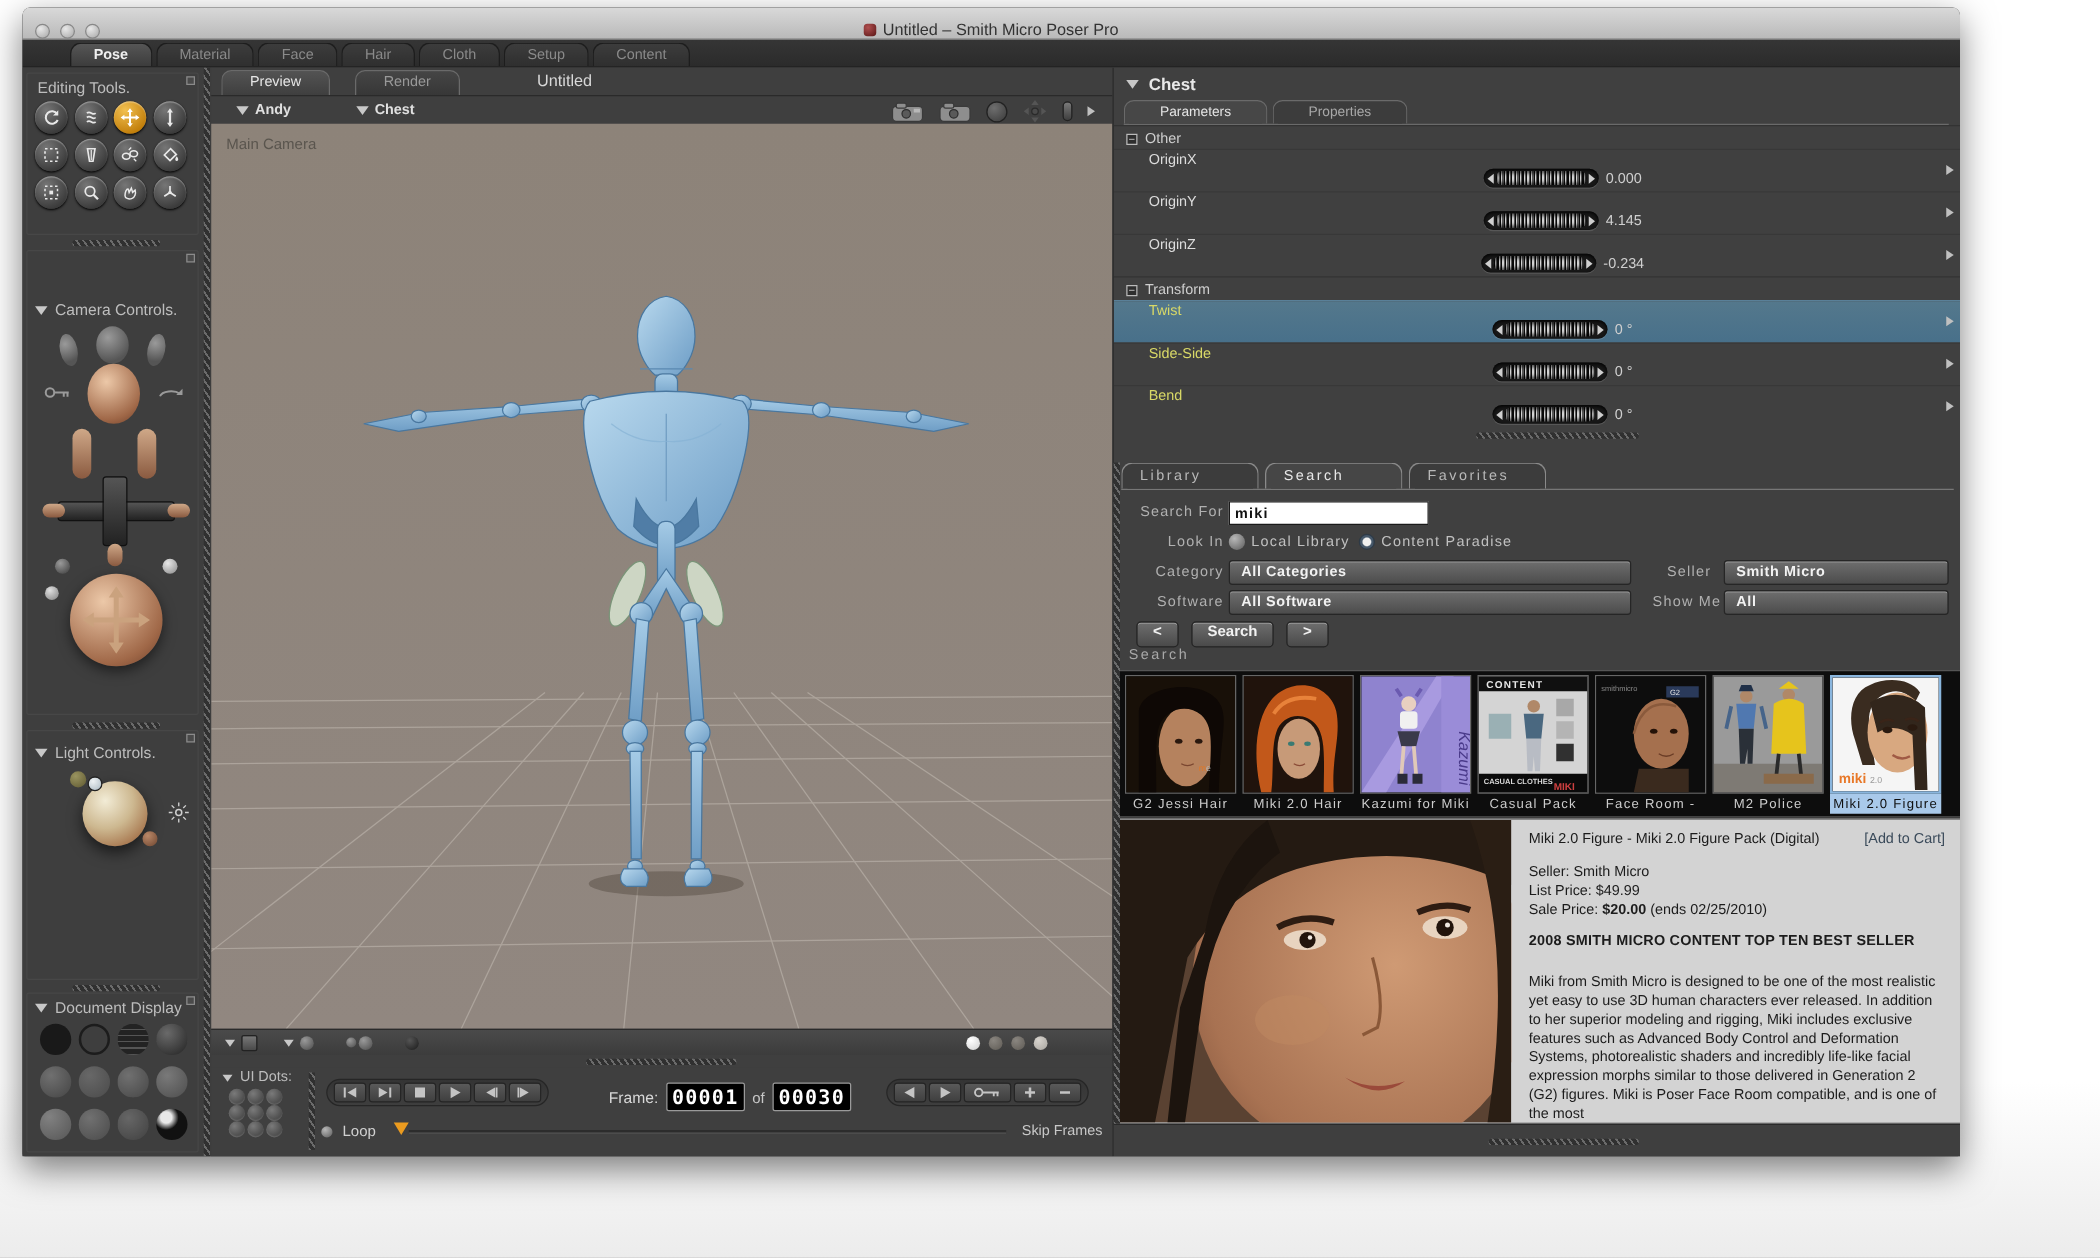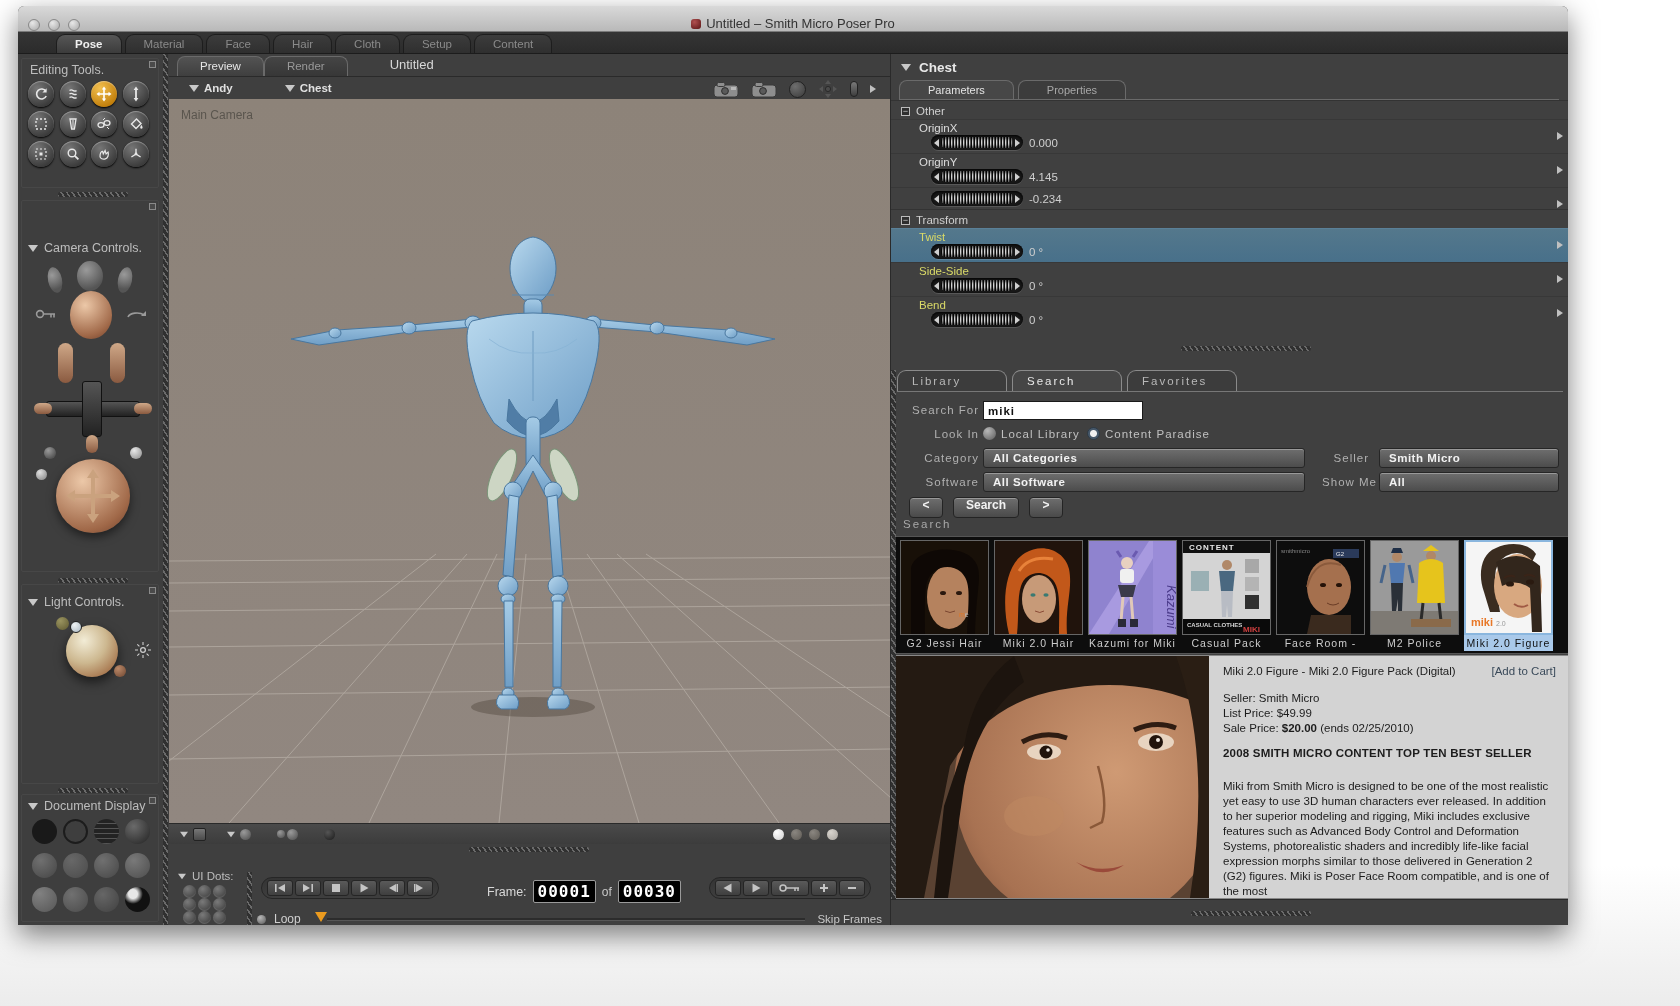--- a/index.html
+++ b/index.html
@@ -39,35 +39,35 @@
   .gray-orb { border-radius:50%; background:radial-gradient(circle at 36% 30%,#9a9a9a,#555 72%); }
   .hand-pill { border-radius:8px; background:linear-gradient(#cfa888,#8a5a40); }
   .cross-bar { position:absolute; background:linear-gradient(#555,#222); border:1px solid #111; border-radius:3px; }
   .light-art { position:relative; height:100px; }
   .doc-grid { display:grid; grid-template-columns:repeat(4,1fr); gap:9px 6px; padding:6px 10px; }
   .sphere { width:25px; height:25px; border-radius:50%; }
 
   
   .docarea { position:absolute; left:151px; top:0; width:721px; height:871px; background:#3f3f3f; }
   .doctabs { position:absolute; left:0; top:0; width:100%; height:23px; display:flex; align-items:flex-end; padding-left:8px; border-bottom:1px solid #2a2a2a; }
-  .dtab { height:20px; line-height:19px; padding:0 22px; font-size:11.5px; color:#999; background:linear-gradient(#454545,#373737); border:1px solid #6a6a6a; border-bottom:none; border-radius:8px 8px 0 0; margin-right:0; }
+  .dtab { height:20px; line-height:19px; padding:0 22px; font-size:11.5px; color:#999; background:linear-gradient(#454545,#373737); border:1px solid #6a6a6a; border-bottom:none; border-radius:8px 8px 0 0; margin-right:20px; }
   .dtab.active { color:#e6e6e6; background:linear-gradient(#535353,#3f3f3f); }
   .doc-title { font-size:13px; color:#d8d8d8; margin-left:42px; line-height:22px; }
   .actor-row { position:absolute; left:0; top:23px; width:100%; height:22px; display:flex; align-items:center; }
   .menu-btn { display:flex; align-items:center; gap:5px; font-size:11.5px; color:#e0e0e0; font-weight:bold; }
   .doc-icons { position:absolute; right:14px; top:2px; display:flex; align-items:center; gap:12px; }
   .viewport { position:absolute; left:0; top:45px; width:721px; height:724px; background:linear-gradient(#8d8379,#918780); overflow:hidden; }
   .vp-label { position:absolute; left:12px; top:9px; font-size:12px; color:#5a554e; }
   .vp-footer { position:absolute; left:0; top:769px; width:721px; height:21px; background:linear-gradient(#4a4a4a,#3c3c3c); border-top:1px solid #2a2a2a; display:flex; align-items:center; }
   .orb-s { width:11px; height:11px; border-radius:50%; background:radial-gradient(circle at 35% 30%,#9a9a9a,#4a4a4a); }
   .depth-dot { width:11px; height:11px; border-radius:50%; }
   .doc-grip { position:absolute; left:300px; top:793px; width:120px; }
 
   
-  .animbar { position:absolute; left:0; top:800px; width:721px; height:71px; background:#3f3f3f;margin-top:14px; }
+  .animbar { position:absolute; left:0; top:800px; width:721px; height:71px; background:#3f3f3f; }
   .uidots { position:absolute; left:8px; top:2px; }
   .uidots .dots { display:grid; grid-template-columns:repeat(3,15px); margin-top:3px; margin-left:6px; }
   .uidot { width:13px; height:13px; border-radius:50%; background:radial-gradient(circle at 35% 30%,#7a7a7a,#363636); box-shadow:inset 0 -1px 1px rgba(255,255,255,.15); }
   .transport { position:absolute; left:92px; top:9px; height:22px; border-radius:11px; background:linear-gradient(#343434,#3e3e3e); border:1px solid #262626; display:flex; align-items:center; padding:0 5px; gap:2px; }
   .tbtn { width:26px; height:16px; border-radius:3px; background:linear-gradient(#5a5a5a,#3f3f3f); border:1px solid #252525; display:flex; align-items:center; justify-content:center; }
   .framebox { background:#000000; border:1px solid #9a9a9a; border-radius:2px; color:#fff; font-family:"DejaVu Sans Mono",monospace; font-weight:bold; font-size:16px; letter-spacing:1px; padding:1px 4px; }
   .loop-row { position:absolute; left:88px; top:44px; width:625px; display:flex; align-items:center; }
   .slider-line { height:3px; background:#2c2c2c; border-bottom:1px solid #565656; flex:1; }
   .loop-marker { width:0; height:0; border-left:6px solid transparent; border-right:6px solid transparent; border-top:10px solid #eb9b1f; position:relative; top:-2px; }
 
@@ -77,21 +77,21 @@
   .ptabs { position:absolute; left:8px; top:26px; width:660px; height:20px; display:flex; align-items:flex-end; border-bottom:1px solid #6a6a6a; }
   .ptab { height:19px; line-height:18px; padding:0 28px; font-size:11px; color:#a8a8a8; background:#3c3c3c; border:1px solid #6a6a6a; border-bottom:none; border-radius:8px 8px 0 0; margin-right:4px; }
   .ptab.active { color:#e4e4e4; background:#474747; }
   .params { position:absolute; left:0; top:46px; width:678px; height:242px; overflow:hidden; font-size:11.5px; }
   .pgroup-h { display:flex; align-items:center; gap:6px; color:#cfcfcf; padding:4px 0 2px 10px; border-top:1px solid #333; }
   .pgroup-h .box { width:9px; height:9px; border:1px solid #bbb; background:#2e2e2e; color:#ccc; font-size:9px; line-height:7px; text-align:center; }
   .prow { position:relative; padding:2px 0 3px 28px; border-top:1px solid #383838; }
   .prow.hl { background:linear-gradient(#54788c,#48708a); border-top:1px solid #5a8098; }
   .plabel { color:#dcdcdc; font-size:11.5px; }
   .plabel.yellow { color:#d9d967; }
-  .dialrow { display:flex; align-items:center; gap:6px; margin-top:1px; margin-left:12px; }
+  .dialrow { display:flex; align-items:center; gap:6px; margin-top:1px; margin-left:12px;justify-content:center; }
   .dial { display:flex; align-items:center; height:15px; background:#181818; border-radius:8px; padding:0 3px; box-shadow:inset 0 1px 3px #000, 0 1px 0 rgba(255,255,255,.12); gap:2px; }
   .knurl { width:72px; height:11px; border-radius:5px; background:repeating-linear-gradient(90deg,#0a0a0a 0 1px,#d6d6d6 1px 2px,#5a5a5a 2px 3px); box-shadow:inset 0 2px 3px rgba(0,0,0,.6), inset 0 -2px 3px rgba(0,0,0,.6); }
   .da { width:0; height:0; border-top:4px solid transparent; border-bottom:4px solid transparent; }
   .da.l { border-right:5px solid #cfcfcf; } .da.r { border-left:5px solid #cfcfcf; }
   .pval { color:#cfcfcf; font-size:11.5px; }
   .row-arr { position:absolute; right:6px; top:12px; }
 
   .lib-grip { position:absolute; left:290px; top:292px; width:130px; }
   .ltabs { position:absolute; left:6px; top:316px; width:666px; height:22px; display:flex; align-items:flex-end; border-bottom:1px solid #777; }
   .ltab { height:21px; line-height:20px; min-width:110px; text-align:left; padding:0 14px; font-size:11.5px; letter-spacing:2px; color:#b8b8b8; background:#3c3c3c; border:1px solid #8a8a8a; border-bottom:none; border-radius:9px 9px 0 0; margin-right:5px; }
@@ -579,20 +579,21 @@
               <span class="dial">
                 <i class="da l"></i>
                 <i class="knurl"></i>
                 <i class="da r"></i>
               </span>
               <span class="pval">4.145</span>
             </div>
           <span class="tri-r row-arr"></span>
         </div>
         <div class="prow">
+          <div class="plabel">OriginZ</div>
           <div class="dialrow">
               <span class="dial">
                 <i class="da l"></i>
                 <i class="knurl"></i>
                 <i class="da r"></i>
               </span>
               <span class="pval">-0.234</span>
             </div>
           <span class="tri-r row-arr"></span>
         </div>

